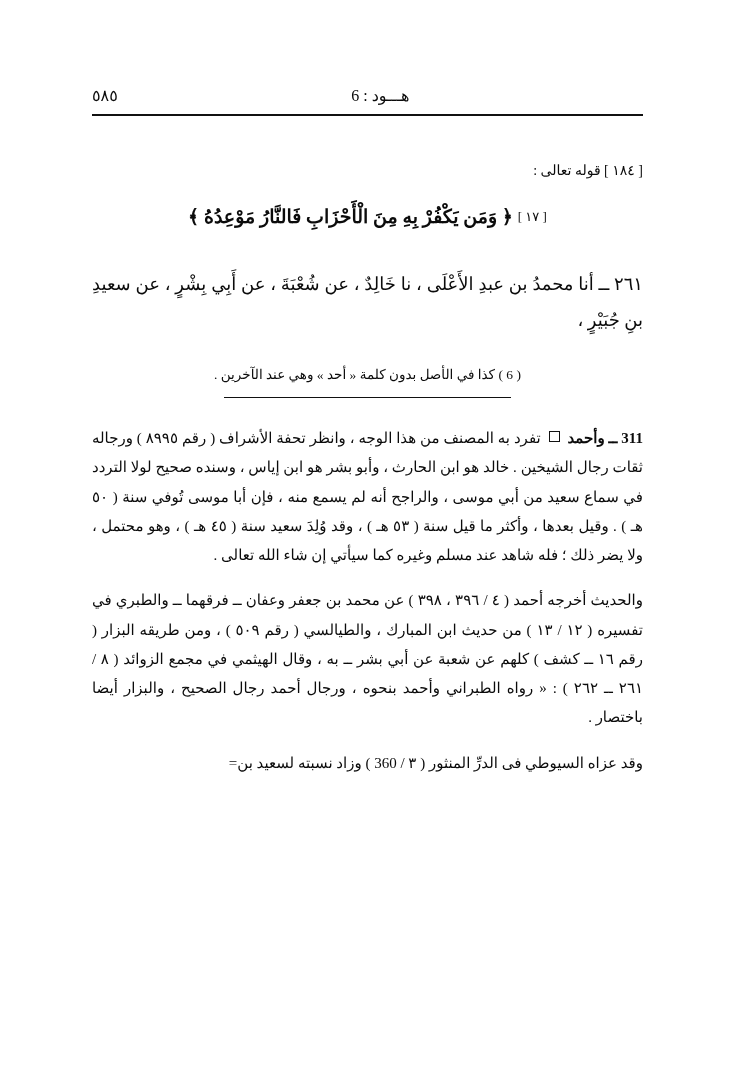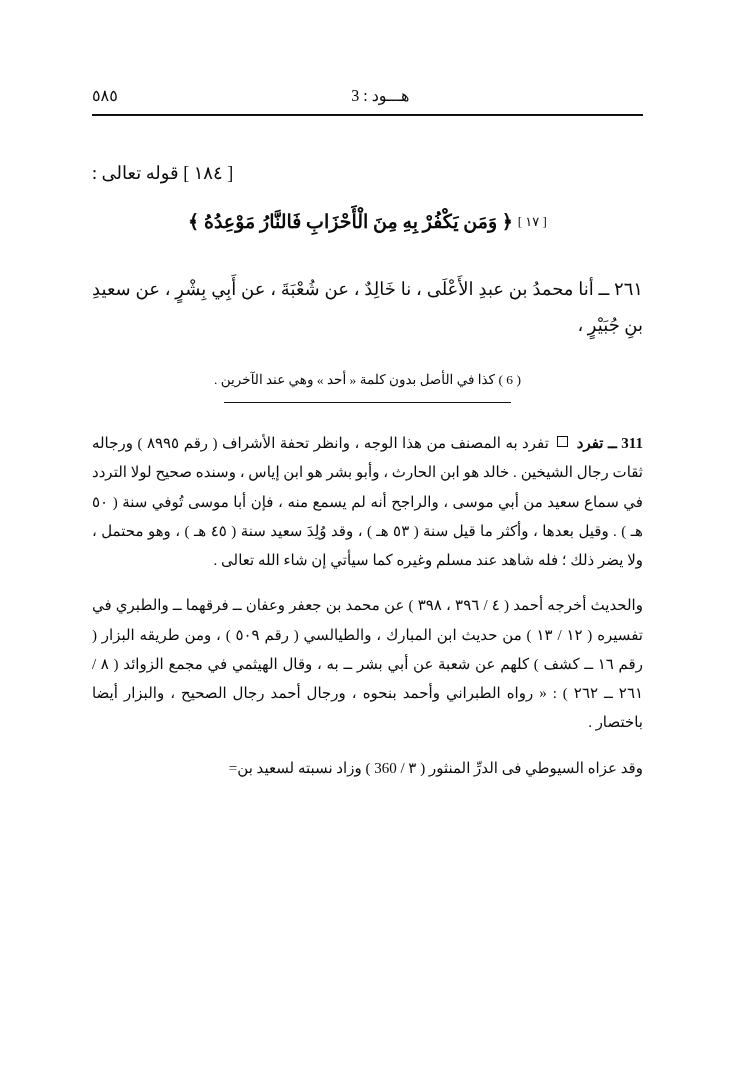--- a/index.html
+++ b/index.html
@@ -50,22 +50,22 @@
     height: 0;
   }
 
   
   .body {
     direction: rtl;
     text-align: justify;
     margin-top: 46px;
   }
   .verse-head {
-    text-align: left;
-    font-size: 18px;
+    text-align: right;
+    font-size: 14px;
     margin-bottom: 26px;
     letter-spacing: 0.3px;
   }
   .quran {
     text-align: center;
     font-size: 19px;
     font-weight: bold;
     margin-bottom: 38px;
     letter-spacing: 0.2px;
   }
@@ -136,21 +136,21 @@
     vertical-align: 1px;
   }
 </style>
 </head>
 <body>
 
 <div class="page">
 
   <div class="header">
     <div class="page-no">٥٨٥</div>
-    <div class="running-title">هـــود : 3</div>
+    <div class="running-title">هـــود : 6</div>
   </div>
   <hr class="rule">
 
   <div class="body">
 
     <div class="verse-head">[ ١٨٤ ] قوله تعالى :</div>
 
     <div class="quran">
       <span class="ayah-no">[ ١٧ ]</span>
       <span>﴿ وَمَن يَكْفُرْ بِهِ مِنَ الْأَحْزَابِ فَالنَّارُ مَوْعِدُهُ ﴾</span>
@@ -159,21 +159,21 @@
     <div class="isnad">٢٦١ ــ أنا محمدُ بن عبدِ الأَعْلَى ، نا خَالِدٌ ، عن شُعْبَةَ ، عن أَبِي بِشْرٍ ، عن سعيدِ بنِ جُبَيْرٍ ،</div>
 
 
     <div class="footnote">( 6 ) كذا في الأصل بدون كلمة « أحد » وهي عند الآخرين .</div>
 
     <hr class="short-rule">
 
     <div class="commentary">
       <p>
         <span class="bold">311 ــ</span>
-        <span class="bold">تفرد</span>
+        <span class="bold">وأحمد</span>
         <span class="box-glyph"></span>
         <span>تفرد به المصنف من هذا الوجه ، وانظر تحفة الأشراف ( رقم ٨٩٩٥ ) ورجاله ثقات رجال الشيخين . خالد هو ابن الحارث ، وأبو بشر هو ابن إياس ، وسنده صحيح لولا التردد في سماع سعيد من أبي موسى ، والراجح أنه لم يسمع منه ، فإن أبا موسى تُوفي سنة ( ٥٠ هـ ) . وقيل بعدها ، وأكثر ما قيل سنة ( ٥٣ هـ ) ، وقد وُلِدَ سعيد سنة ( ٤٥ هـ ) ، وهو محتمل ، ولا يضر ذلك ؛ فله شاهد عند مسلم وغيره كما سيأتي إن شاء الله تعالى .</span>
       </p>
       <p>
         <span>والحديث أخرجه أحمد ( ٤ / ٣٩٦ ، ٣٩٨ ) عن محمد بن جعفر وعفان ــ فرقهما ــ والطبري في تفسيره ( ١٢ / ١٣ ) من حديث ابن المبارك ، والطيالسي ( رقم ٥٠٩ ) ، ومن طريقه البزار ( رقم ١٦ ــ كشف ) كلهم عن شعبة عن أبي بشر ــ به ، وقال الهيثمي في مجمع الزوائد ( ٨ / ٢٦١ ــ ٢٦٢ ) : « رواه الطبراني وأحمد بنحوه ، ورجال أحمد رجال الصحيح ، والبزار أيضا باختصار .</span>
       </p>
       <p>
         <span>وقد عزاه السيوطي فى الدرِّ المنثور ( ٣ / 360 ) وزاد نسبته لسعيد بن=</span>
       </p>
     </div>

